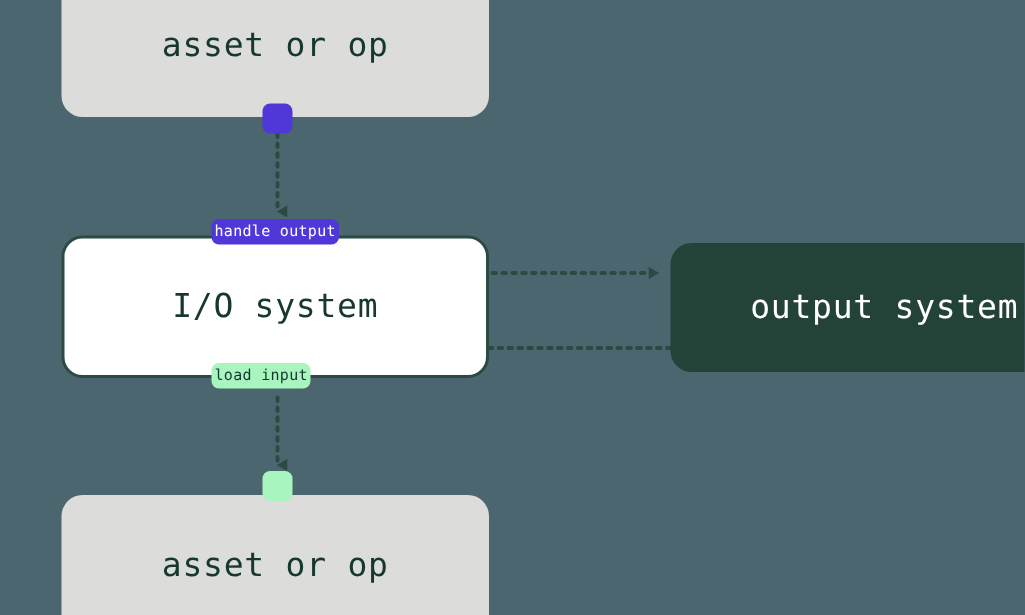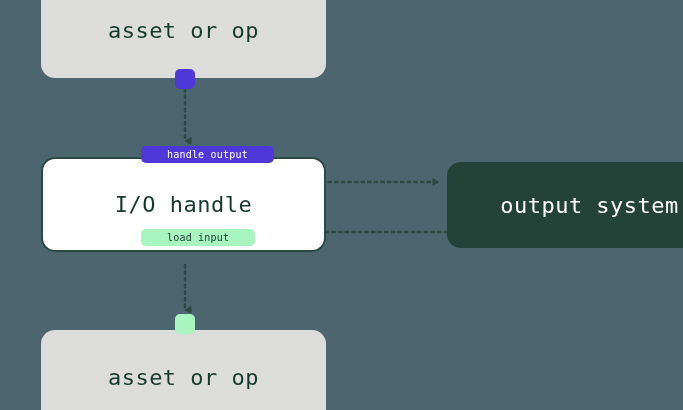--- a/index.html
+++ b/index.html
@@ -93,35 +93,35 @@
 
   
   .edge-label {
     position: absolute;
     display: flex;
     align-items: center;
     justify-content: center;
     border-radius: 5px;
     font-size: 10px;
     height: 17px;
-    padding: 0 26px;
+    padding: 0 2px;
     letter-spacing: 0.2px;
     white-space: nowrap;
   }
   #label-handle-output {
     background: #5038d8;
     color: #ffffff;
     left: 97px;
     top: 146px;
   }
   #label-load-input {
     background: #a8f5c0;
     color: #17382f;
     left: 97px;
-    top: 229px;
+    top: 242px;
   }
 
   svg.edges {
     position: absolute;
     left: 0;
     top: 0;
     width: 683px;
     height: 410px;
     pointer-events: none;
   }
@@ -148,21 +148,21 @@
     <path d="M403,232 L149,232 Q141,232 141,240 L141,243" fill="none" stroke="#2b4a41" stroke-width="2.6" stroke-dasharray="2.4 4.2" stroke-linecap="round" marker-end="url(#arrow-down)"></path>
 
     <path d="M141,265 L141,310" fill="none" stroke="#2b4a41" stroke-width="2.6" stroke-dasharray="2.4 4.2" stroke-linecap="round" marker-end="url(#arrow-down)"></path>
   </svg>
 
   <div class="node node-asset" id="asset-top">
     <span>asset or op</span>
   </div>
 
   <div class="node node-iomanager" id="io-manager">
-    <span>I/O handle</span>
+    <span>I/O system</span>
   </div>
 
   <div class="node node-storage" id="storage">
     <span>output system</span>
   </div>
 
   <div class="node node-asset" id="asset-bottom">
     <span>asset or op</span>
   </div>
 

